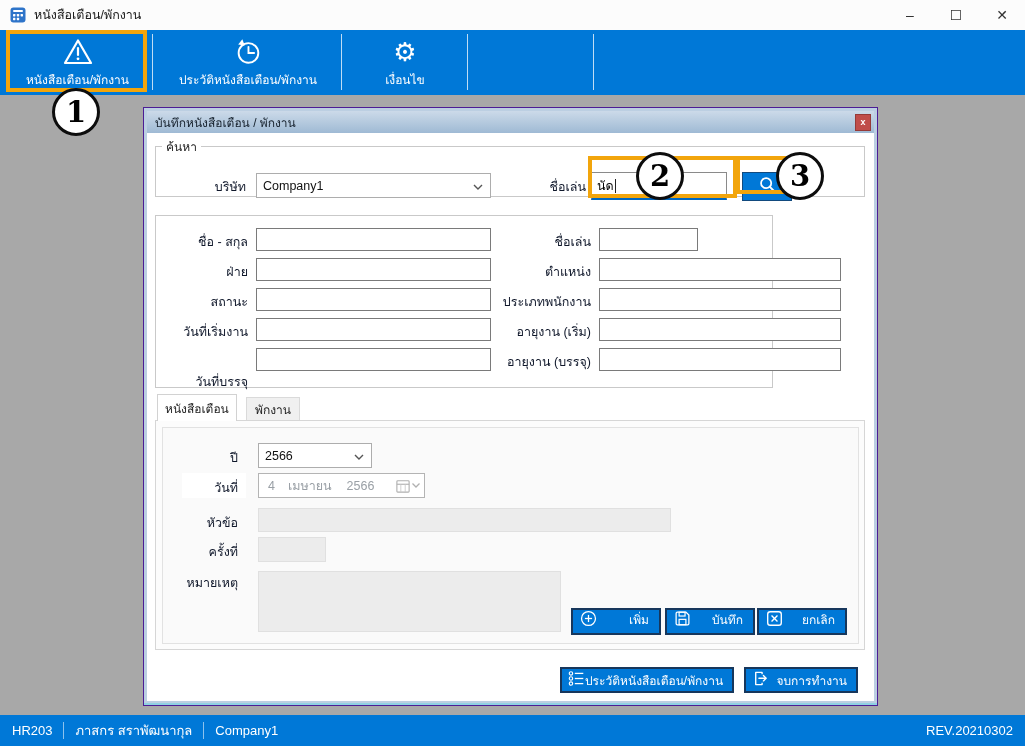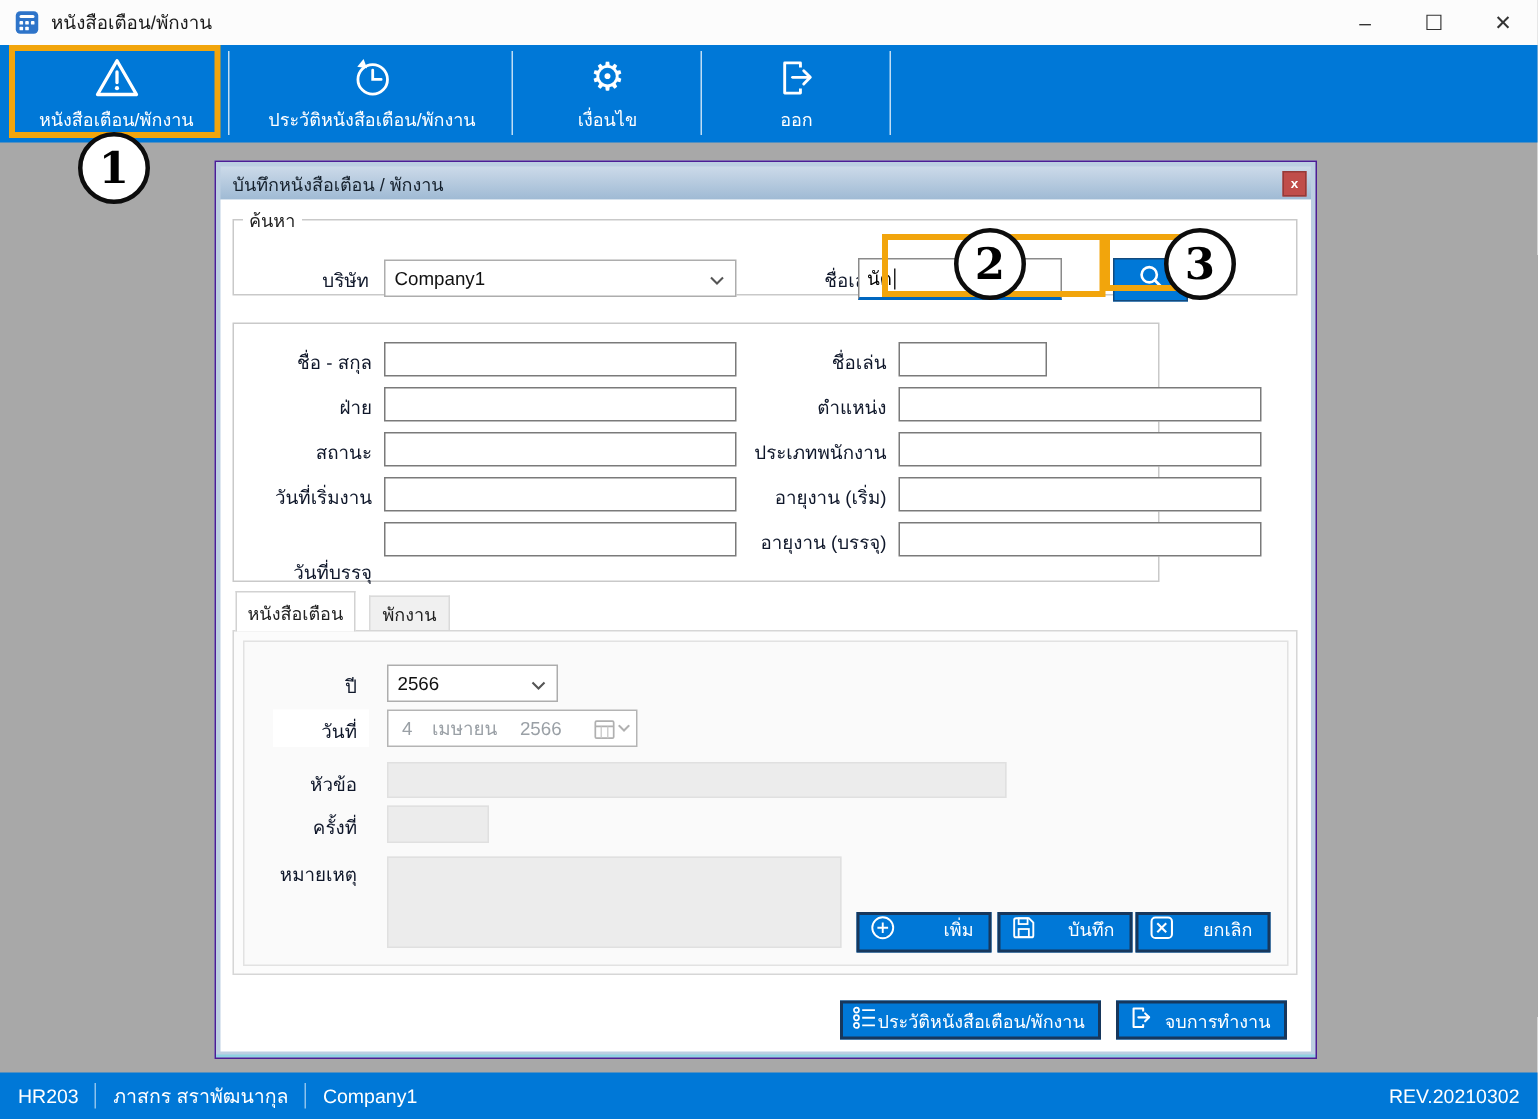--- a/index.html
+++ b/index.html
@@ -65,21 +65,21 @@
     display:flex; align-items:center; padding-left:5px; font-size:12.5px; color:#111;
   }
   .tbox.disabled { background:#ececec; border:1px solid #e0e0e0; }
   .combo {
     position:absolute; background:#fff; border:1px solid #adadad; height:25px;
     display:flex; align-items:center; padding:0 7px 0 6px; font-size:12.5px; color:#111; cursor:pointer;
   }
   .combo .chev { margin-left:auto; }
 
   .nick-input {
-    position:absolute; left:416px; top:16px; width:136px; height:28px;
+    position:absolute; left:435px; top:16px; width:136px; height:28px;
     background:#fff; border:1px solid #8a8a8a; border-bottom:2px solid #0067c0;
     display:flex; align-items:center; padding-left:5px; font-size:12.5px;
   }
   .caret { display:inline-block; width:1px; height:14px; background:#222; margin-left:1px; }
 
   .search-btn {
     position:absolute; left:586px; top:16px; width:50px; height:29px;
     background:#0078D7; border:1px solid #124a7e; display:flex; align-items:center; justify-content:center;
     cursor:pointer;
   }
@@ -190,30 +190,20 @@
     <span class="lbl">ประวัติหนังสือเตือน/พักงาน</span>
   </div>
   <div class="tb-sep" style="left:341px;"></div>
 
   <div class="tb-btn" style="left:346px; width:118px;">
     <span class="ic gear-glyph">⚙</span>
     <span class="lbl">เงื่อนไข</span>
   </div>
   <div class="tb-sep" style="left:467px;"></div>
 
-  <div class="tb-btn" style="left:472px; width:118px;">
-    <span class="ic">
-      <svg width="28" height="28" viewBox="0 0 32 32">
-        <path d="M19 8 V4.5 H7 v23 h12 V24" fill="none" stroke="#fff" stroke-width="2.2" stroke-linejoin="round"></path>
-        <path d="M13 15.5 h13" stroke="#fff" stroke-width="2.2" stroke-linecap="round"></path>
-        <path d="M21.5 10.5 l5 5 -5 5" fill="none" stroke="#fff" stroke-width="2.2" stroke-linecap="round" stroke-linejoin="round"></path>
-      </svg>
-    </span>
-    <span class="lbl">ออก</span>
-  </div>
   <div class="tb-sep" style="left:593px;"></div>
 </div>
 
 <div class="dialog">
   <div class="dlg-header">
     <span>บันทึกหนังสือเตือน / พักงาน</span>
     <span class="dlg-close">x</span>
   </div>
   <div class="dlg-body">
 

